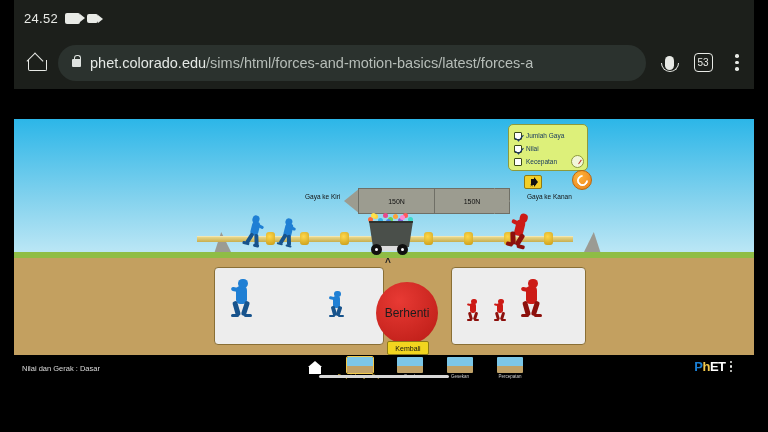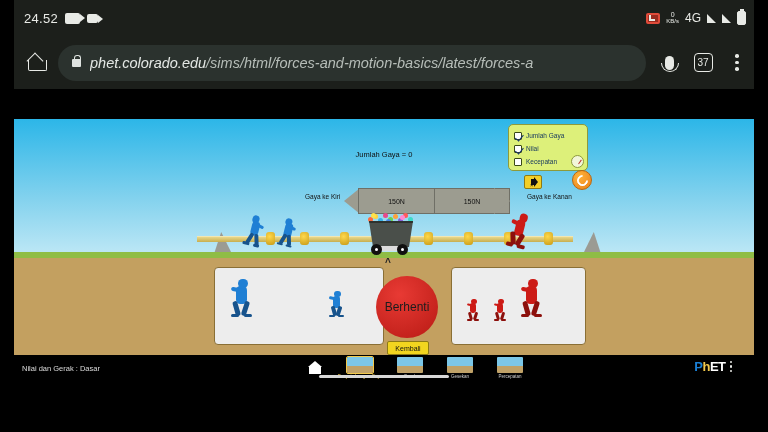--- a/index.html
+++ b/index.html
@@ -38,21 +38,21 @@
   
   #url-bar { position:absolute; left:14px; top:36px; width:740px; height:53px;
     background:#1c1f1b; display:flex; align-items:center; z-index:20; }
   #home-btn { width:44px; display:flex; align-items:center; justify-content:center; }
   .home-ico { width:17px; height:15px; position:relative; }
   .home-ico:before { content:""; position:absolute; left:0; top:5px; width:17px; height:10px;
      border:1.6px solid #e8eae6; border-top:none; border-radius:0 0 2px 2px; }
   .home-ico:after { content:""; position:absolute; left:1.5px; top:-0.5px; width:11px; height:11px;
      border-top:1.6px solid #e8eae6; border-left:1.6px solid #e8eae6; transform:rotate(45deg); }
   #omnibox { flex:1; height:36px; background:#2b322e; border-radius:18px; display:flex;
-     align-items:center; padding:0 14px; overflow:hidden; margin-right:6px;font-style:italic; }
+     align-items:center; padding:0 14px; overflow:hidden; margin-right:6px; }
   .lock-ico { width:9px; height:8px; background:#dfe3e0; border-radius:1px; position:relative;
      flex:none; margin-right:9px; }
   .lock-ico:before { content:""; position:absolute; left:2px; top:-4px; width:5px; height:5px;
      border:1.5px solid #dfe3e0; border-bottom:none; border-radius:3px 3px 0 0; }
   #url-text { color:#e4e8e5; font-size:14.5px; white-space:nowrap; overflow:hidden; }
   #url-text .dim { color:#b6bdb8; }
   .omni-btn { width:34px; display:flex; align-items:center; justify-content:center; flex:none; }
   .mic-ico { width:9px; height:14px; background:#e8eae6; border-radius:5px; position:relative; }
   .mic-ico:after { content:""; position:absolute; left:-3.5px; top:7px; width:16px; height:8px;
      border:1.6px solid #e8eae6; border-top:none; border-radius:0 0 9px 9px; }
@@ -149,21 +149,21 @@
   .puller { position:absolute; }
   .p-head { position:absolute; border-radius:50%; }
   .p-seg { position:absolute; border-radius:3px; }
 
   
   .toolbox { position:absolute; background:#ededed; border:1.6px solid #8a6f35; border-radius:4px; }
   #toolbox-left { left:200px; top:148px; width:170px; height:78px; }
   #toolbox-right { left:437px; top:148px; width:135px; height:78px; }
 
   
-  #go-btn { position:absolute; left:362px; top:157px; width:62px; height:62px; border-radius:50%;
+  #go-btn { position:absolute; left:362px; top:163px; width:62px; height:62px; border-radius:50%;
      background:radial-gradient(circle at 38% 30%, #e83a34, #b81a14);
      display:flex; align-items:center; justify-content:center;
      color:#1d1d1d; font-size:12px; }
   #return-btn { position:absolute; left:373px; top:222px; width:42px; height:14px;
      background:#f2d51f; border:1px solid #8d7a15; border-radius:2px;
      display:flex; align-items:center; justify-content:center; font-size:7px; color:#111; }
 
   
   #bottom-nav { position:absolute; left:0; top:355px; width:768px; height:26px; background:#000;
      display:flex; align-items:center; z-index:20; }
@@ -199,64 +199,52 @@
 
   <div class="sidebar-black left"></div>
   <div class="sidebar-black right"></div>
 
   <div id="status-bar">
     <div id="status-left">
       <span id="clock">24.52</span>
       <span class="vidicon"></span>
       <span class="vidicon small"></span>
     </div>
-    <div id="status-right">
-      <span class="cast-ico"></span>
-      <span class="netspeed">
-        <b>0</b>
-        <span>KB/s</span>
-      </span>
-      <span class="g4">4G</span>
-      <span class="sig"></span>
-      <span class="sig"></span>
-      <span class="batt"></span>
-    </div>
   </div>
 
   <div id="url-bar">
     <div id="home-btn">
       <span class="home-ico"></span>
     </div>
     <div id="omnibox">
       <span class="lock-ico"></span>
       <span id="url-text"><span>phet.colorado.edu</span><span class="dim">/sims/html/forces-and-motion-basics/latest/forces-a</span></span>
     </div>
     <div class="omni-btn">
       <span class="mic-ico"></span>
     </div>
     <div class="omni-btn">
-      <span class="tabcount">37</span>
+      <span class="tabcount">53</span>
     </div>
     <div class="omni-btn">
       <span class="kebab">
           <i></i>
           <i></i>
           <i></i>
         </span>
     </div>
   </div>
 
   <div id="sim">
     <div id="sky"></div>
     <div class="rock l"></div>
     <div class="rock r"></div>
     <div id="grass"></div>
     <div id="ground"></div>
 
-    <div id="sum-force">Jumlah Gaya = 0</div>
 
     <div id="arrows">
       <div class="arrow-head lh"></div>
       <div class="arrow-half left">
         <span class="arrow-val">150N</span>
       </div>
       <div class="arrow-half right">
         <span class="arrow-val">150N</span>
       </div>
       <div class="arrow-head rh"></div>

